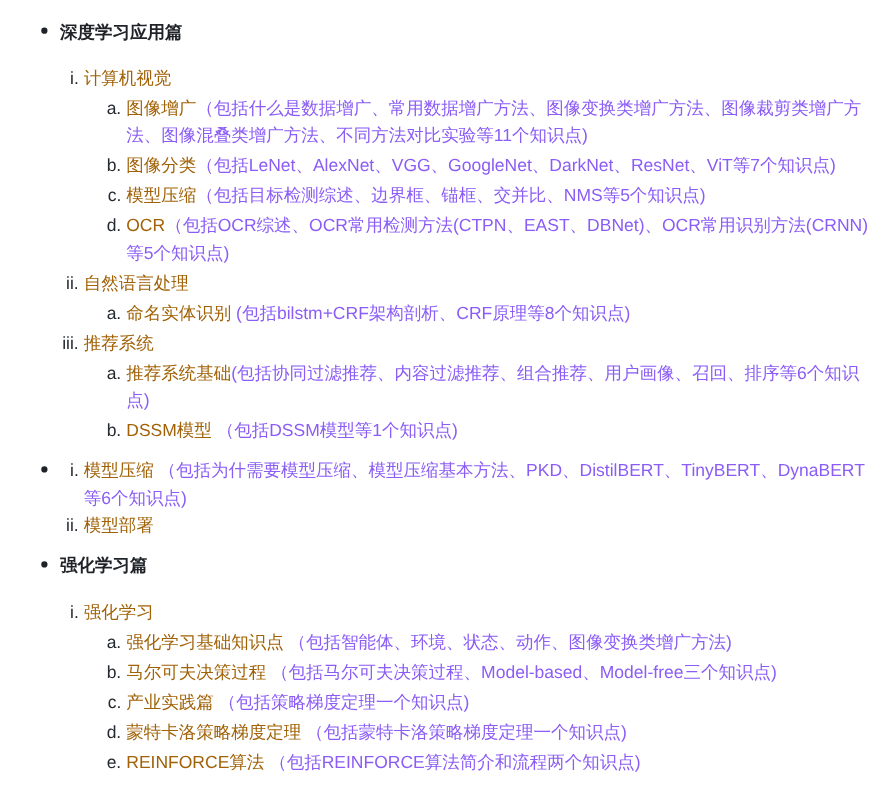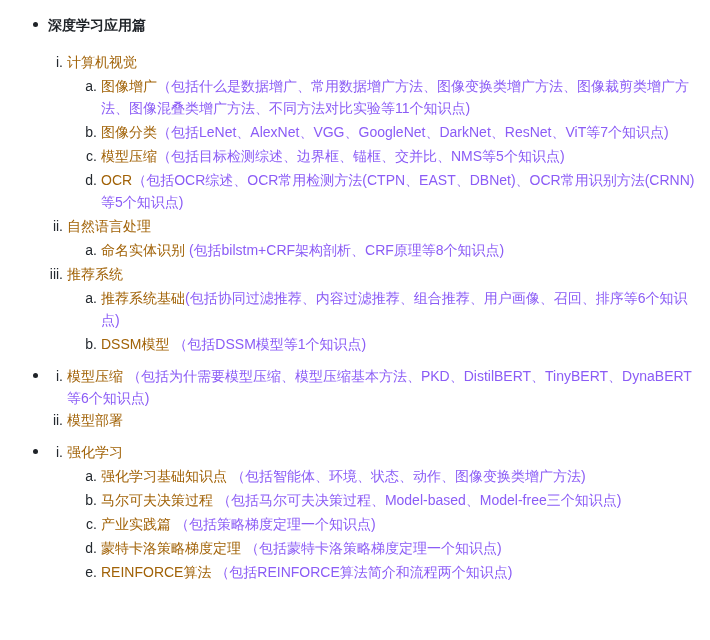--- a/index.html
+++ b/index.html
@@ -95,20 +95,21 @@
       </li>
       <li class="section">
         <span class="bullet"></span>
         <ol class="roman">
           <li class="roman-item"><span class="marker">i.</span><a class="link">模型压缩</a><span class="desc"> （包括为什需要模型压缩、模型压缩基本方法、PKD、DistilBERT、TinyBERT、DynaBERT等6个知识点)</span></li>
           <li class="roman-item"><span class="marker">ii.</span><a class="link">模型部署</a></li>
         </ol>
       </li>
       <li class="section">
         <span class="bullet"></span>
+        <div class="section-title">强化学习篇</div>
         <ol class="roman">
           <li class="roman-item"><span class="marker">i.</span><a class="link">强化学习</a><ol class="alpha">
               <li class="alpha-item"><span class="marker">a.</span><a class="link">强化学习基础知识点</a><span class="desc"> （包括智能体、环境、状态、动作、图像变换类增广方法)</span></li>
               <li class="alpha-item"><span class="marker">b.</span><a class="link">马尔可夫决策过程</a><span class="desc">  （包括马尔可夫决策过程、Model-based、Model-free三个知识点)</span></li>
               <li class="alpha-item"><span class="marker">c.</span><a class="link">产业实践篇</a><span class="desc">  （包括策略梯度定理一个知识点)</span></li>
               <li class="alpha-item"><span class="marker">d.</span><a class="link">蒙特卡洛策略梯度定理</a><span class="desc"> （包括蒙特卡洛策略梯度定理一个知识点)</span></li>
               <li class="alpha-item"><span class="marker">e.</span><a class="link">REINFORCE算法</a><span class="desc">  （包括REINFORCE算法简介和流程两个知识点)</span></li>
             </ol></li>
         </ol>
       </li>

